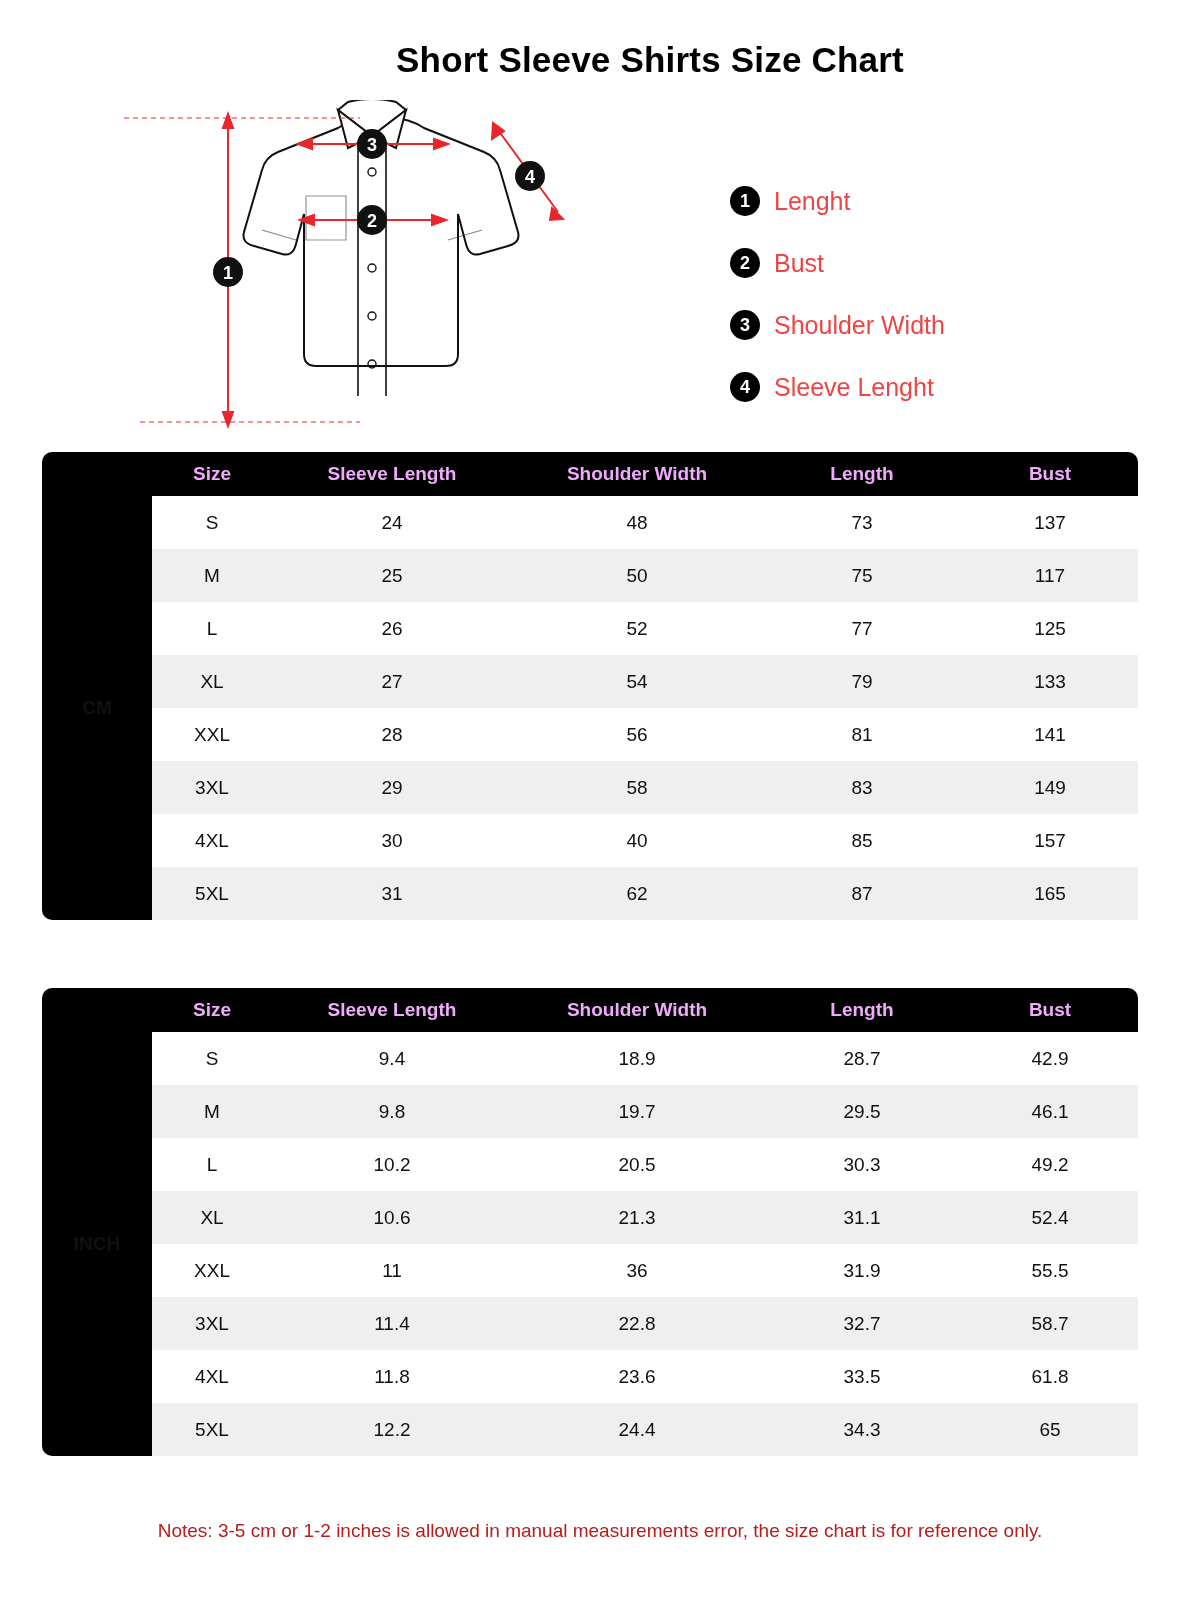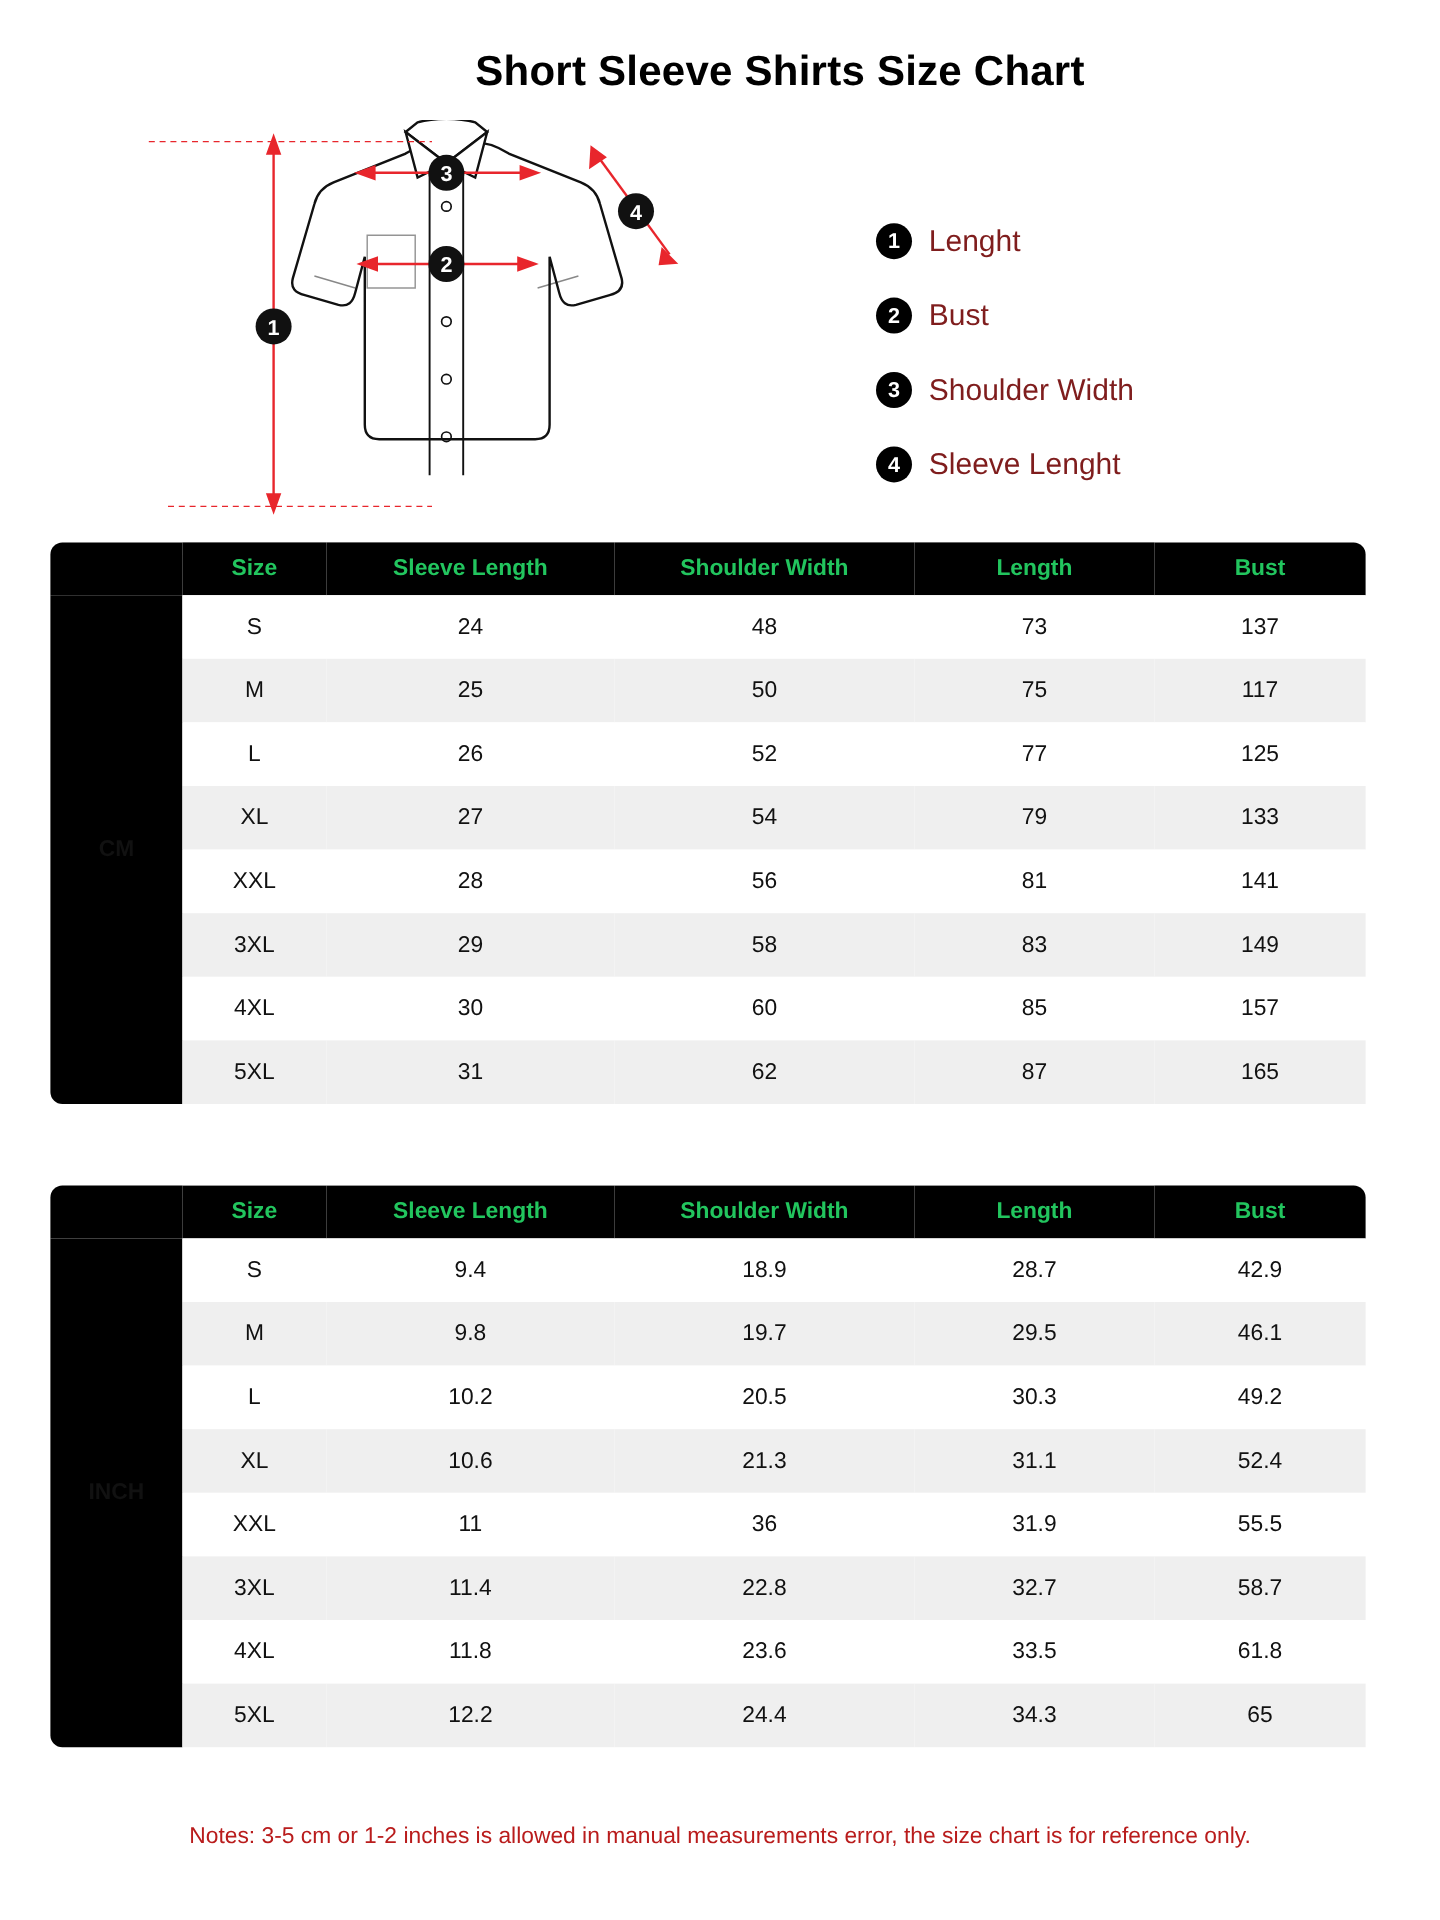--- a/index.html
+++ b/index.html
@@ -61,41 +61,41 @@
     font-size: 18px;
     font-weight: bold;
     display: flex;
     align-items: center;
     justify-content: center;
     margin-right: 14px;
     flex: 0 0 auto;
   }
   .legend-label {
     font-size: 25px;
-    color: #7f1d1d;
+    color: #ef4444;
   }
 
   
   .table-block {
     position: absolute;
     left: 42px;
     width: 1096px;
   }
   #cm-block { top: 452px; }
   #inch-block { top: 988px; }
 
   .tbl {
     width: 100%;
     border-collapse: separate;
     border-spacing: 0;
     table-layout: fixed;
   }
   .tbl thead th {
     background: #000;
-    color: #22c55e;
+    color: #f0abfc;
     font-size: 19px;
     font-weight: bold;
     height: 44px;
     vertical-align: middle;
     padding: 0;
   }
   .tbl thead th.unit-head {
     border-top-left-radius: 10px;
   }
   .tbl thead th.last-head {
@@ -295,21 +295,21 @@
         <tr class="odd">
           <td>3XL</td>
           <td>29</td>
           <td>58</td>
           <td>83</td>
           <td>149</td>
         </tr>
         <tr class="even">
           <td>4XL</td>
           <td>30</td>
-          <td>60</td>
+          <td>40</td>
           <td>85</td>
           <td>157</td>
         </tr>
         <tr class="odd">
           <td>5XL</td>
           <td>31</td>
           <td>62</td>
           <td>87</td>
           <td>165</td>
         </tr>

